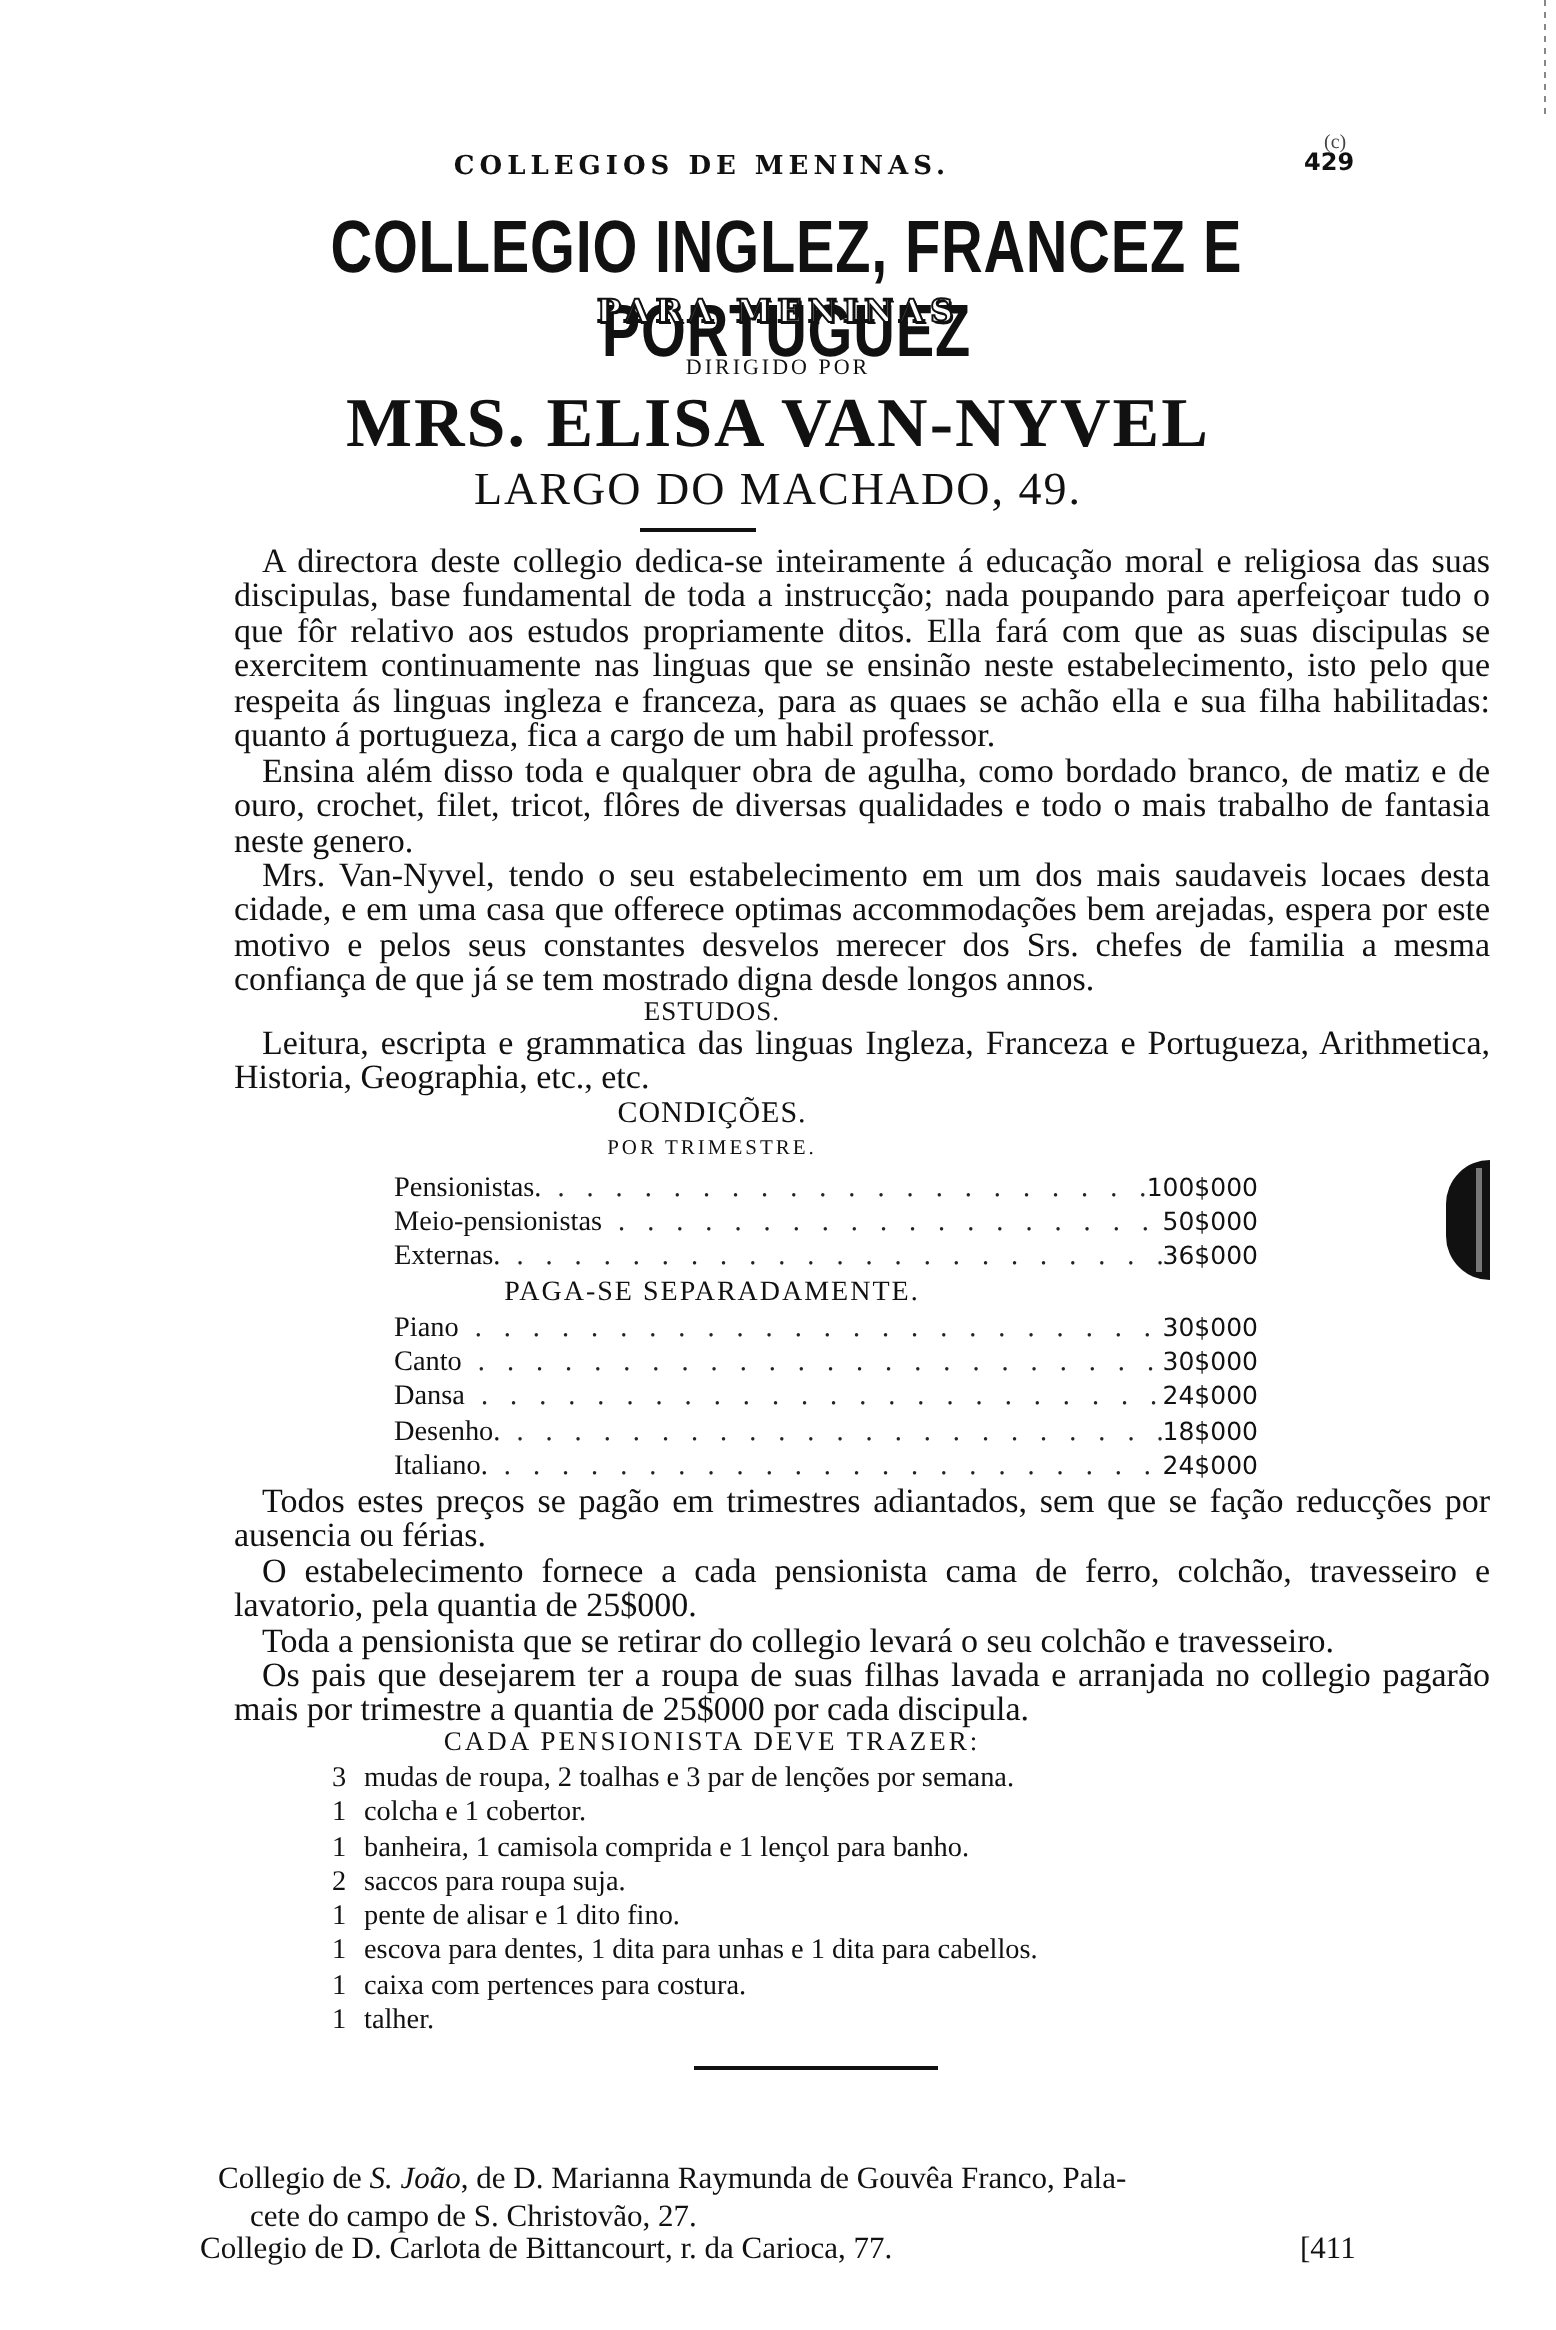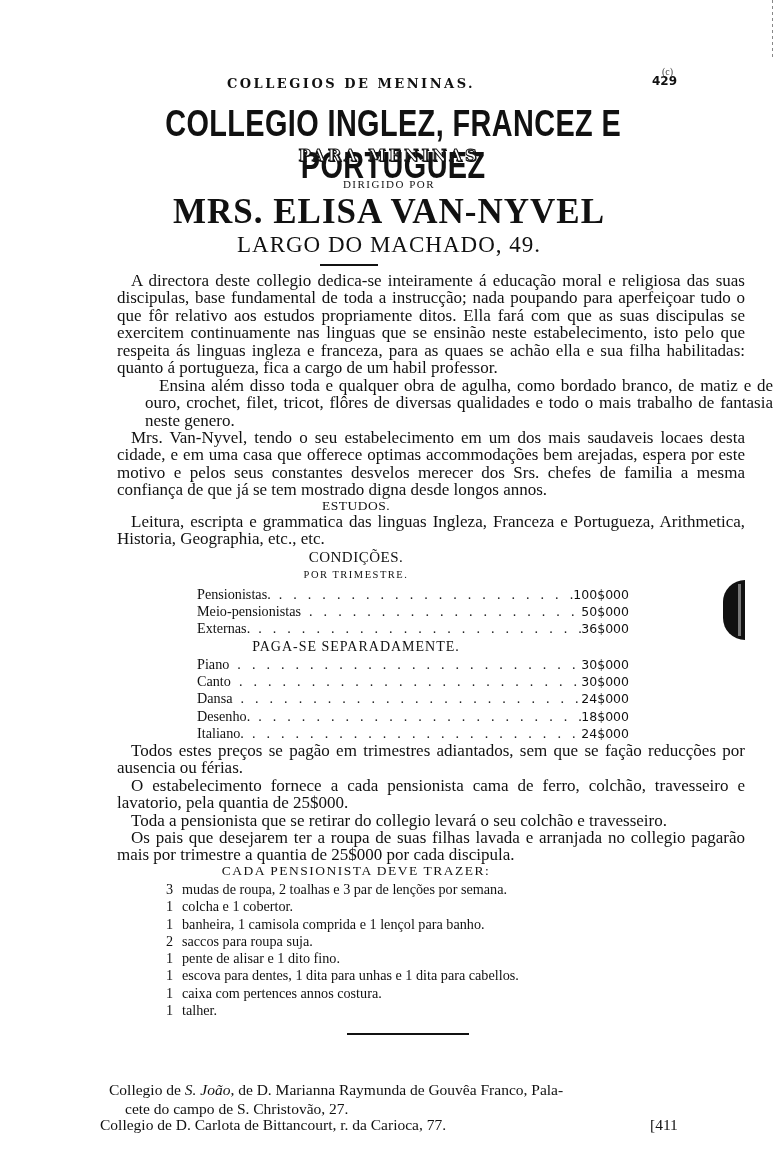--- a/index.html
+++ b/index.html
@@ -38,21 +38,21 @@
     .address {
       position: absolute; top: 232px; left: 0; width: 778px; text-align: center;
       font-size: 23px; letter-spacing: 1px;
     }
     .rule { position: absolute; height: 2px; background: #111; }
     .rule.top { top: 264px; left: 320px; width: 58px; }
     .rule.bottom { top: 1033px; left: 347px; width: 122px; }
     .body { position: absolute; left: 117px; width: 628px; font-size: 17px; line-height: 17.4px; }
     .para { text-align: justify; text-indent: 14px; margin: 0; }
     .p1 { top: 272px; }
-    .p2 { top: 377px; margin-left: 28px; }
+    .p2 { top: 377px; }
     .p3 { top: 429px; }
     .section-head { position: absolute; left: 0; width: 712px; text-align: center; font-size: 13.5px; letter-spacing: 0.5px; }
     .estudos { top: 498px; }
     .p4 { top: 513px; }
     .condicoes { top: 549px; font-size: 15px; }
     .por-trim { top: 569px; font-size: 10.5px; letter-spacing: 1.5px; }
     .separadamente { top: 639px; font-size: 14px; letter-spacing: 1px; }
     .price-table { position: absolute; left: 197px; width: 432px; font-size: 14.2px; }
     .price-row { display: flex; align-items: baseline; height: 17.2px; }
     .price-label { white-space: nowrap; }
@@ -184,21 +184,21 @@
     <div class="item">
         <span class="item-qty">1</span>
         <span>pente de alisar e 1 dito fino.</span>
       </div>
     <div class="item">
         <span class="item-qty">1</span>
         <span>escova para dentes, 1 dita para unhas e 1 dita para cabellos.</span>
       </div>
     <div class="item">
         <span class="item-qty">1</span>
-        <span>caixa com pertences annos costura.</span>
+        <span>caixa com pertences para costura.</span>
       </div>
     <div class="item">
         <span class="item-qty">1</span>
         <span>talher.</span>
       </div>
   </div>
 
   <div class="rule bottom"></div>
 
   <div class="footer f1">

